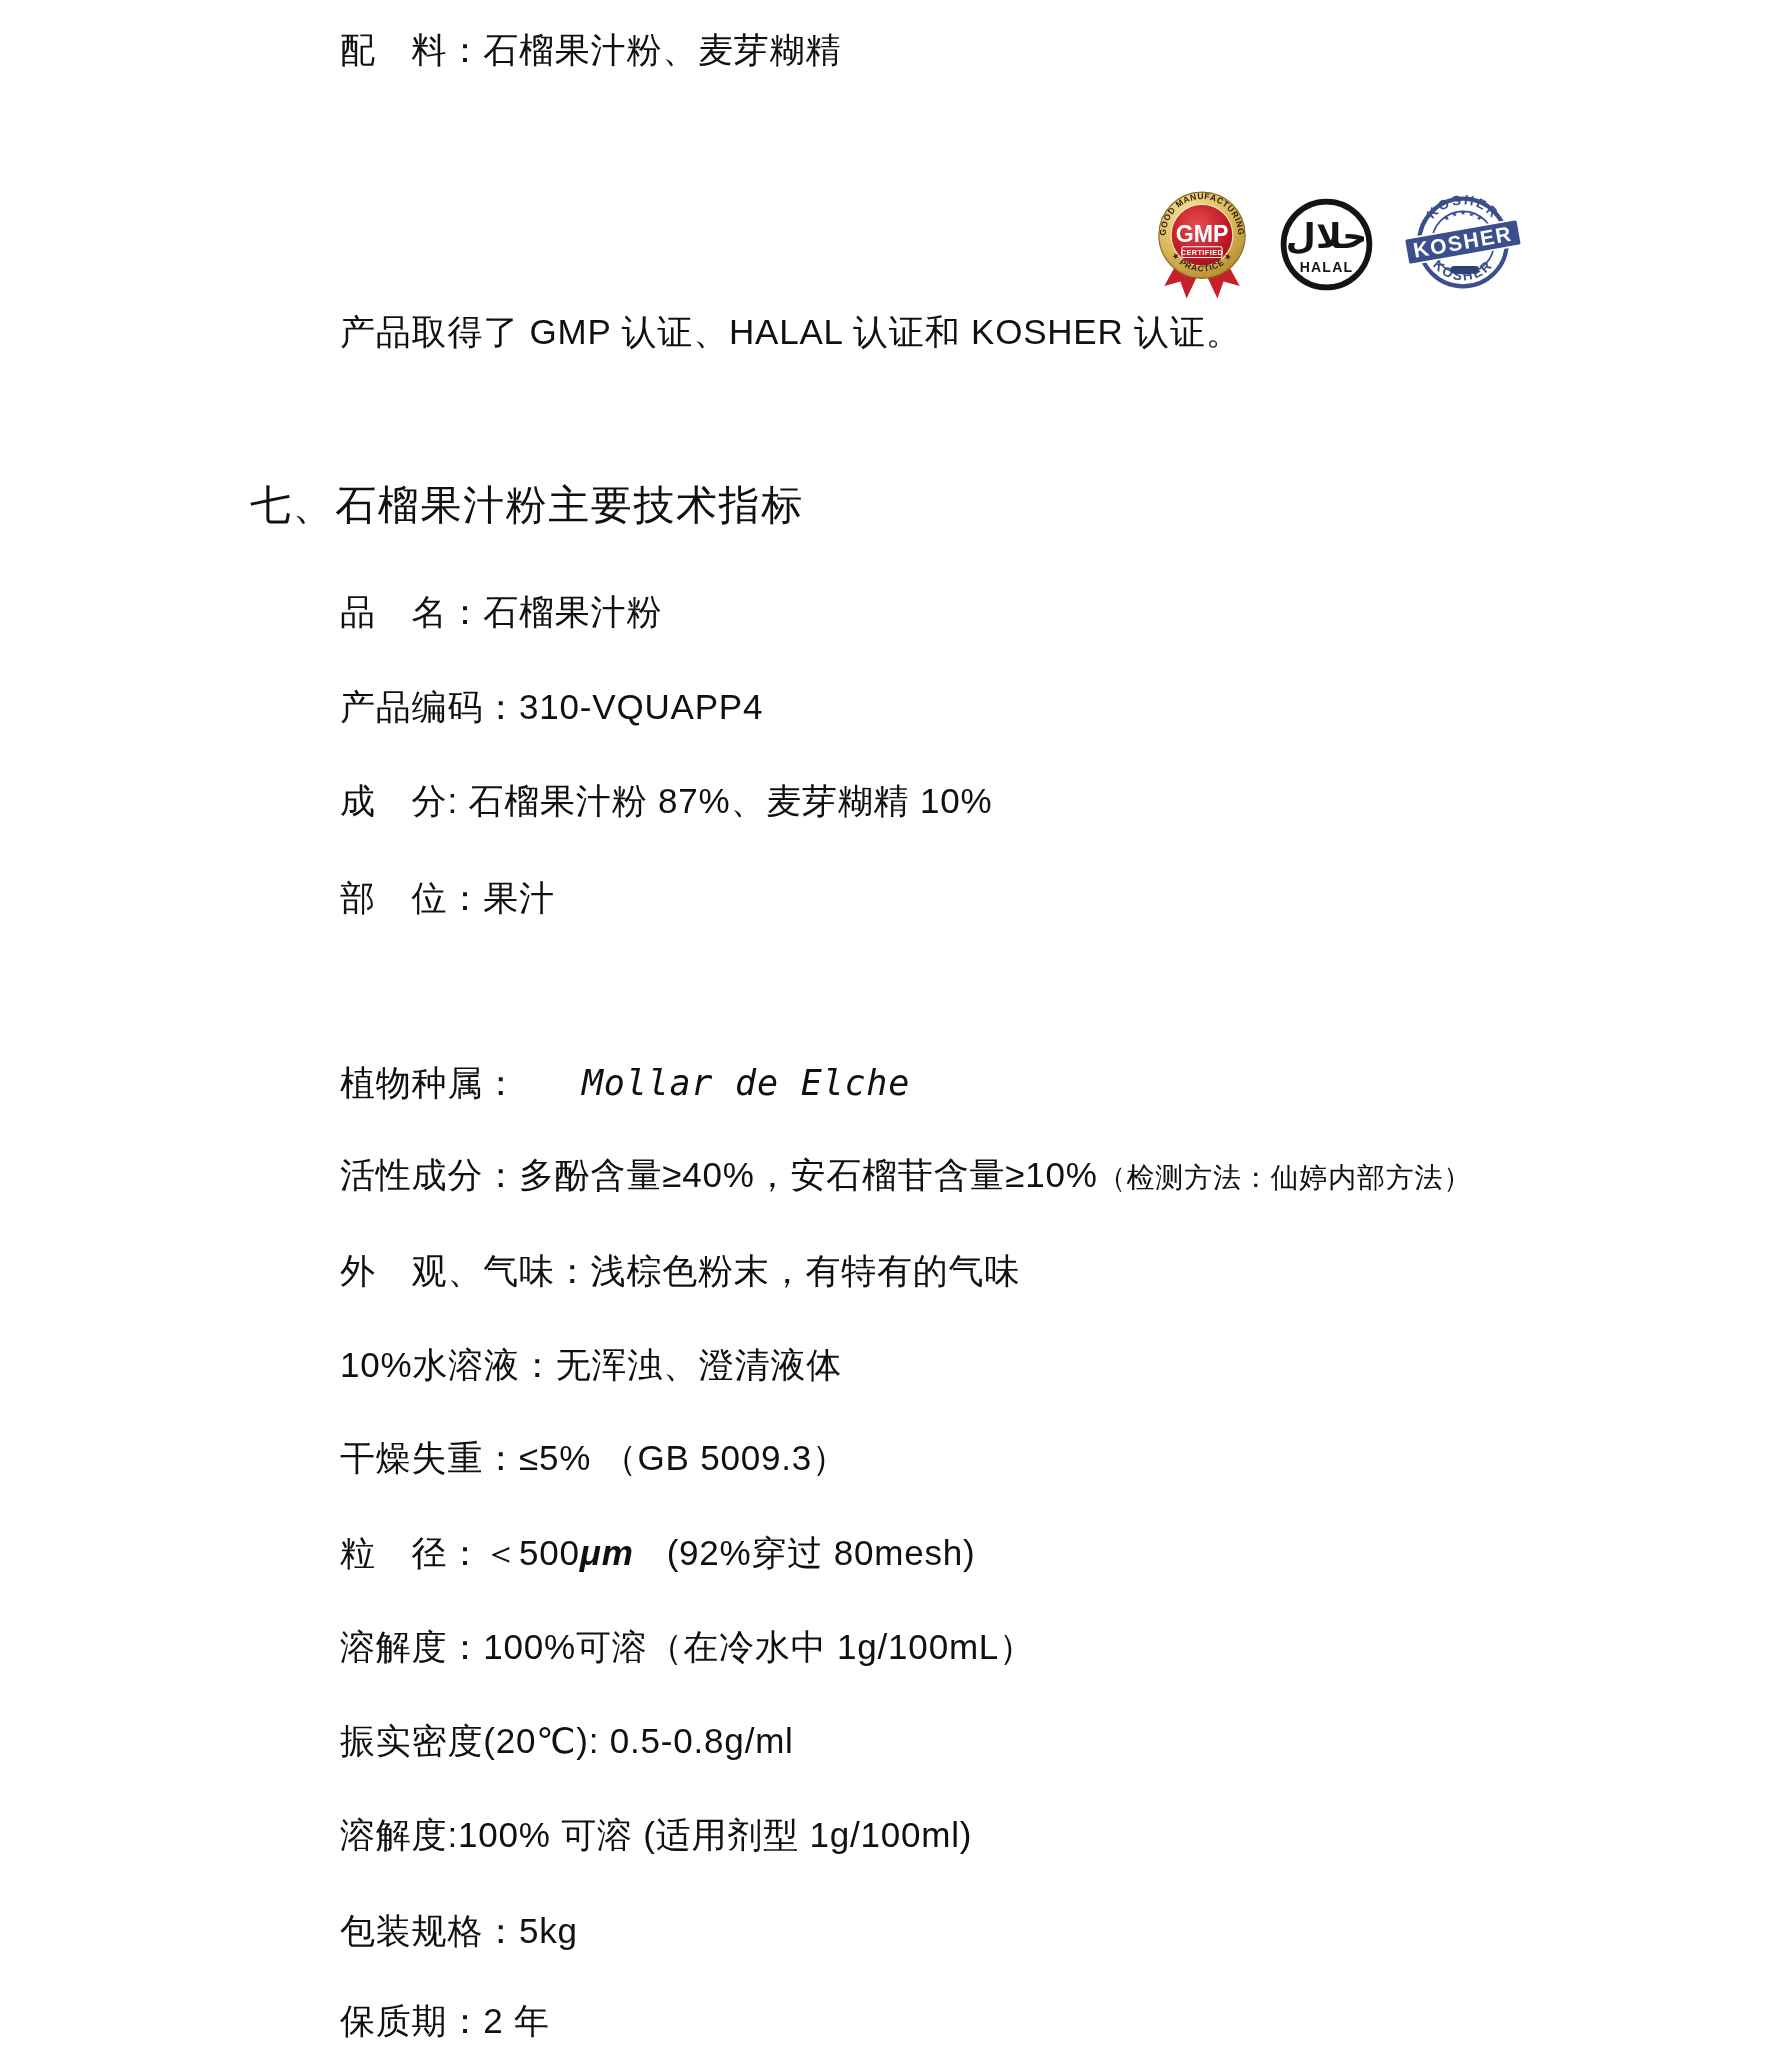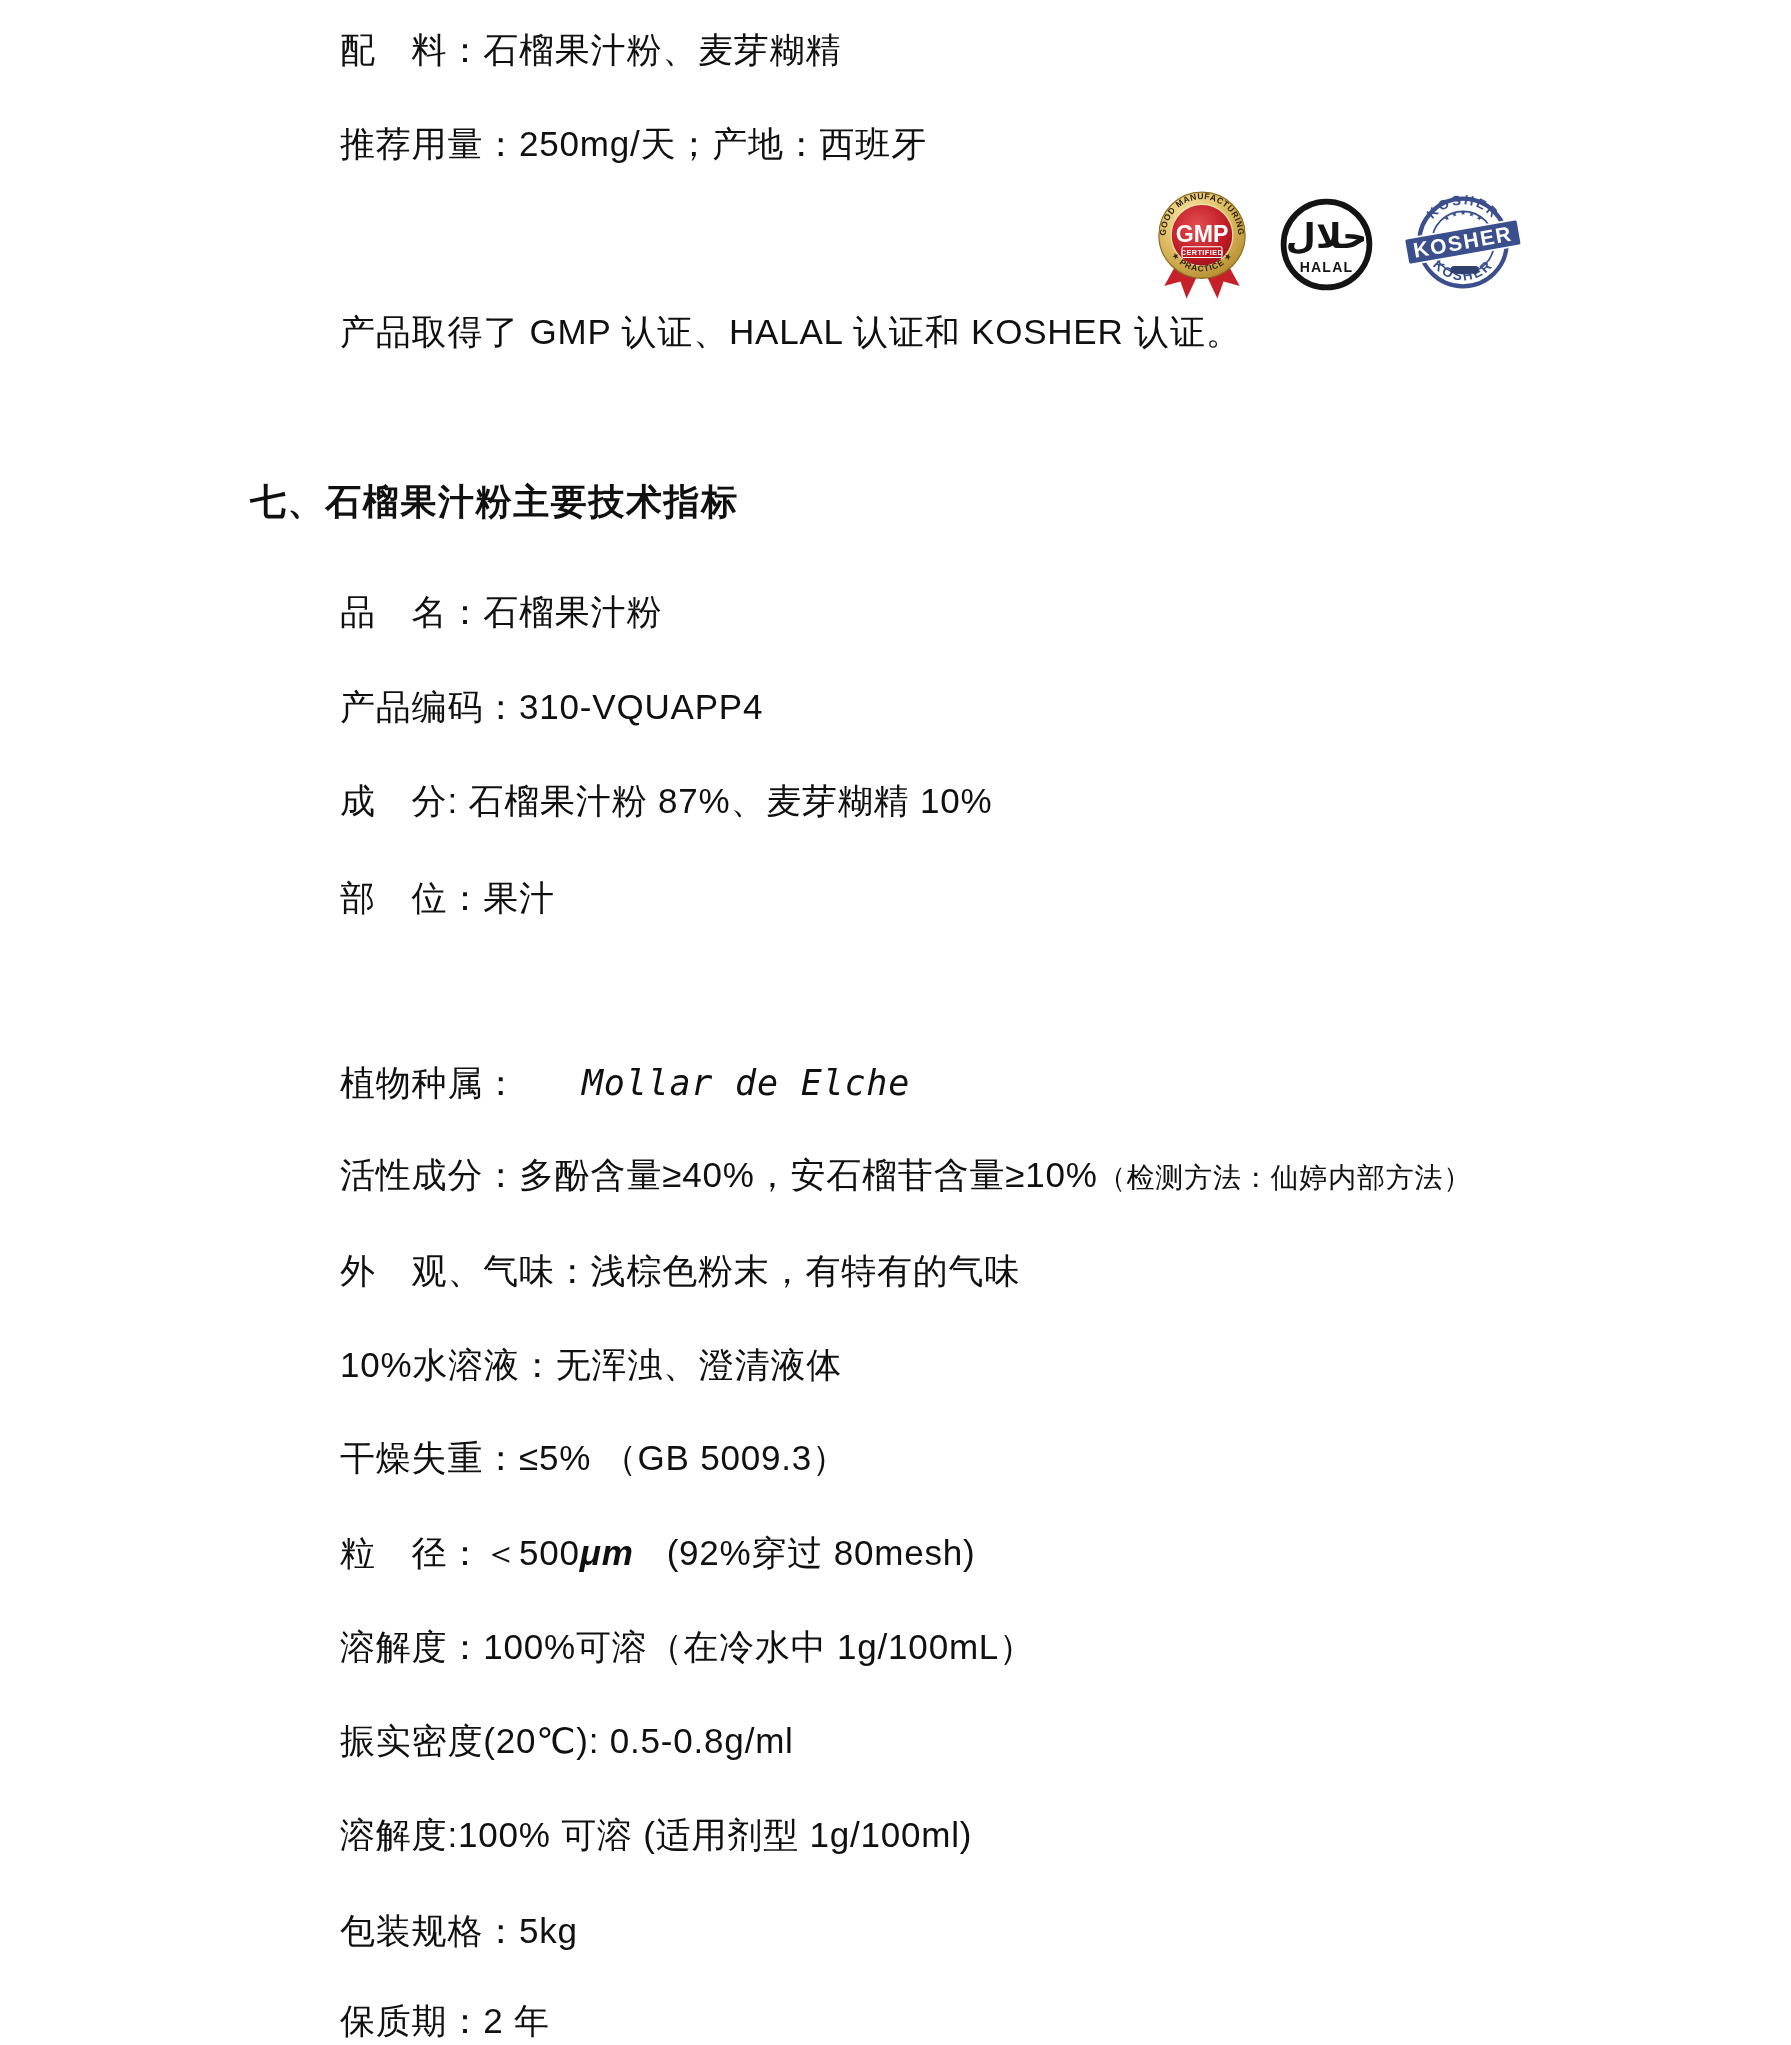--- a/index.html
+++ b/index.html
@@ -11,40 +11,39 @@
     font-family:"Liberation Sans","DejaVu Sans",sans-serif;
     color:#101010;
   }
   .page { position:absolute; inset:0; overflow:hidden; }
   .line {
     position:absolute; left:330px; margin:10px;
     font-size:35px; line-height:1.05; white-space:nowrap; letter-spacing:0.8px;
   }
   .heading {
     position:absolute; left:250px; top:478px; margin:0;
-    font-size:36px; font-weight:700; letter-spacing:1.6px; white-space:nowrap;
+    font-size:41px; font-weight:400; letter-spacing:1.6px; white-space:nowrap;
   }
   .note { font-size:28px; }
   .italic-latin { font-style:italic; font-family:"DejaVu Sans Mono","Liberation Mono",monospace; }
   .gap   { margin-left:63px; }
   .gap-sm{ margin-left:33px; }
   .b { font-weight:700;font-style:italic; }
   .badges {
     position:absolute; left:1155px; top:187px;
     display:flex; align-items:center; gap:28px;
   }
   .badge { display:block; }
 </style>
 </head>
 <body>
 
 <main class="page">
 
   <p class="line" style="top:22px">配　料：石榴果汁粉、麦芽糊精</p>
-  <p class="line" style="top:116px">推荐用量：250mg/天；产地：西班牙</p>
   <p class="line" style="top:304px">产品取得了 GMP 认证、HALAL 认证和 KOSHER 认证。</p>
 
   <div class="badges">
 
     <svg class="badge" width="94" height="115" viewBox="0 0 122 148" aria-hidden="true">
       <defs>
         <radialGradient id="gmpGold" cx="38%" cy="30%" r="85%">
           <stop offset="0%" stop-color="#f9e9a8"></stop>
           <stop offset="55%" stop-color="#d9b65a"></stop>
           <stop offset="100%" stop-color="#a87d22"></stop>

